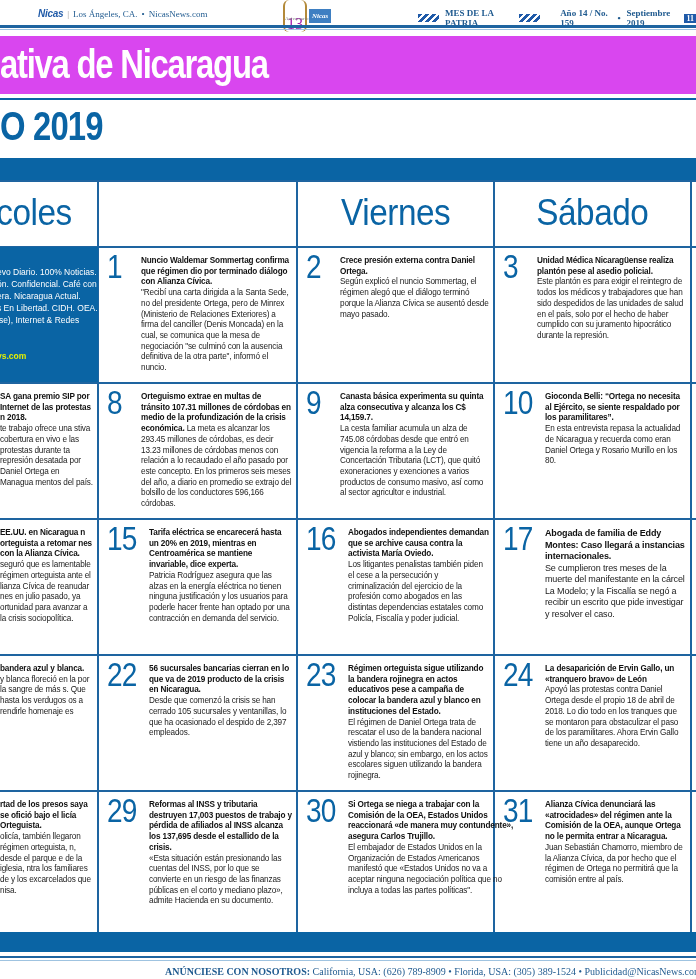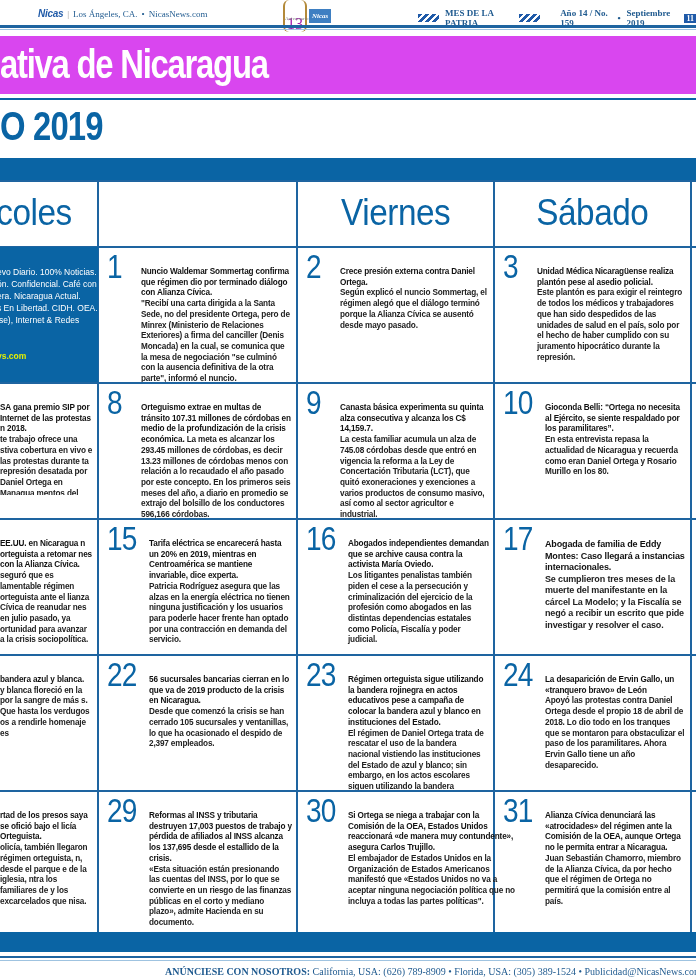--- a/index.html
+++ b/index.html
@@ -35,21 +35,21 @@
   .day-header { position: absolute; top: 0; height: 66px; display: flex; align-items: center; justify-content: center; font-size: 37px; color: #0a64a4; letter-spacing: -0.5px; }
   .day-header span { transform: scaleX(0.9); display: inline-block; }
 
   .promo { position: absolute; left: 0; top: 67px; width: 98px; height: 135px; background: #0a64a4; color: #ffffff; font-size: 8.5px; line-height: 12px; padding: 19px 0 0 0; overflow: hidden; }
   .promo .ln { white-space: nowrap; display: block; margin-left: -3px; }
   .promo .gap { height: 12px; }
   .promo .url { color: #e5f000; font-weight: bold; }
 
   .cell { position: absolute; overflow: hidden; }
   .cell .num { position: absolute; left: 8px; top: 2px; font-size: 33px; line-height: 34px; color: #0a64a4; letter-spacing: -1px; transform: scaleX(0.85); transform-origin: left top; }
-  .cell .txt { position: absolute; left: 42px; top: 19px; right: 4px; font-size: 8.2px; line-height: 10.7px; color: #222; letter-spacing: -0.15px; font-weight: bold; }
+  .cell .txt { position: absolute; left: 42px; top: 8px; right: 4px; font-size: 8.2px; line-height: 10.7px; color: #222; letter-spacing: -0.15px; }
   .cell .txt b { color: #111; }
   .cell.two .txt { left: 50px; }
   .cell.partial .txt { left: -22px; right: 4px; }
 
   .bottom-band { position: absolute; left: 0; top: 932px; width: 696px; height: 20px; background: #0a64a4; }
   .rule-bot { position: absolute; left: 0; top: 956px; width: 696px; height: 2px; background: #1e64a0; }
   .rule-bot2 { position: absolute; left: 0; top: 960px; width: 696px; height: 1px; background: #9fc3e0; }
   .footer { position: absolute; left: 165px; top: 966px; font-family: Liberation Serif, serif; font-size: 10px; color: #1f5a8f; white-space: nowrap; }
   .footer b { font-weight: bold; }
 </style>

